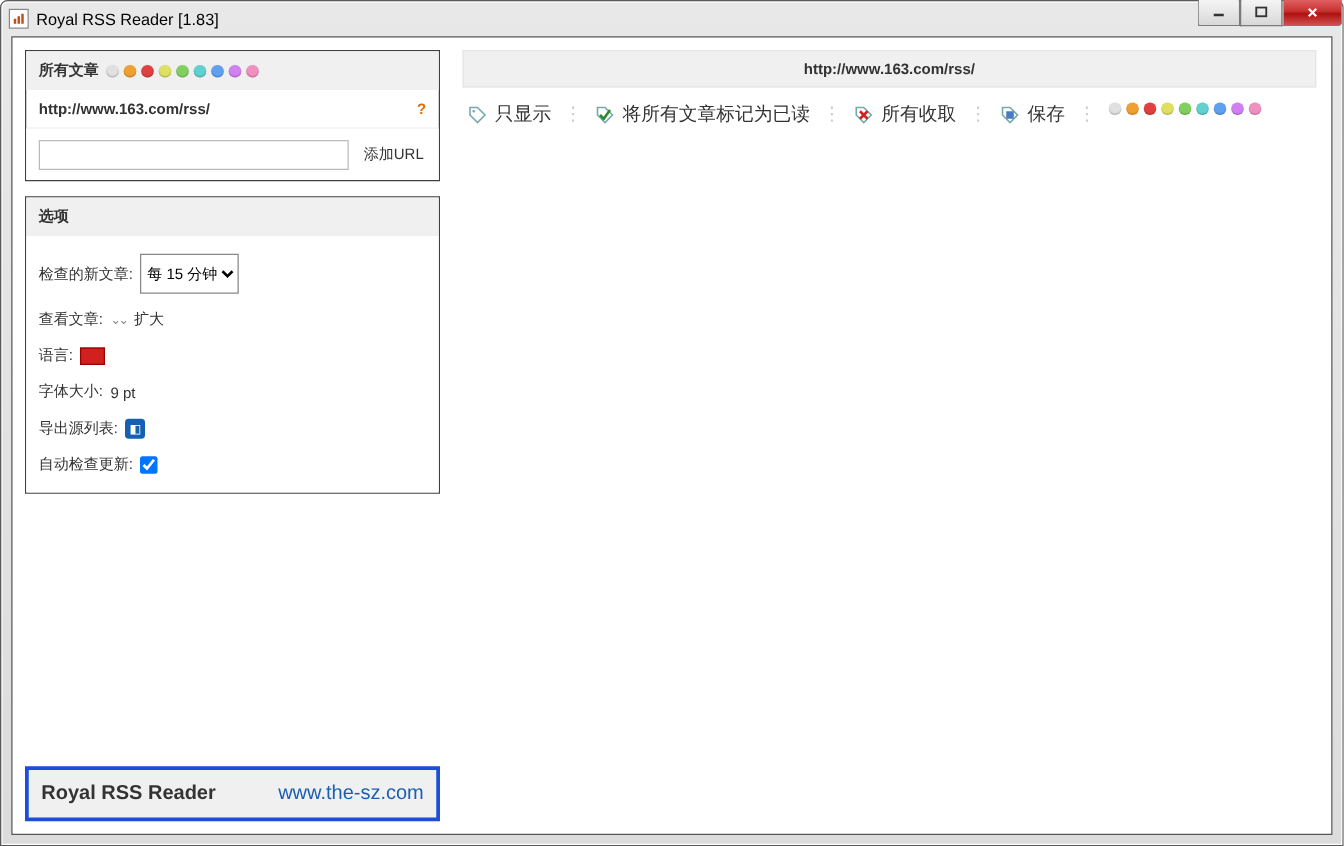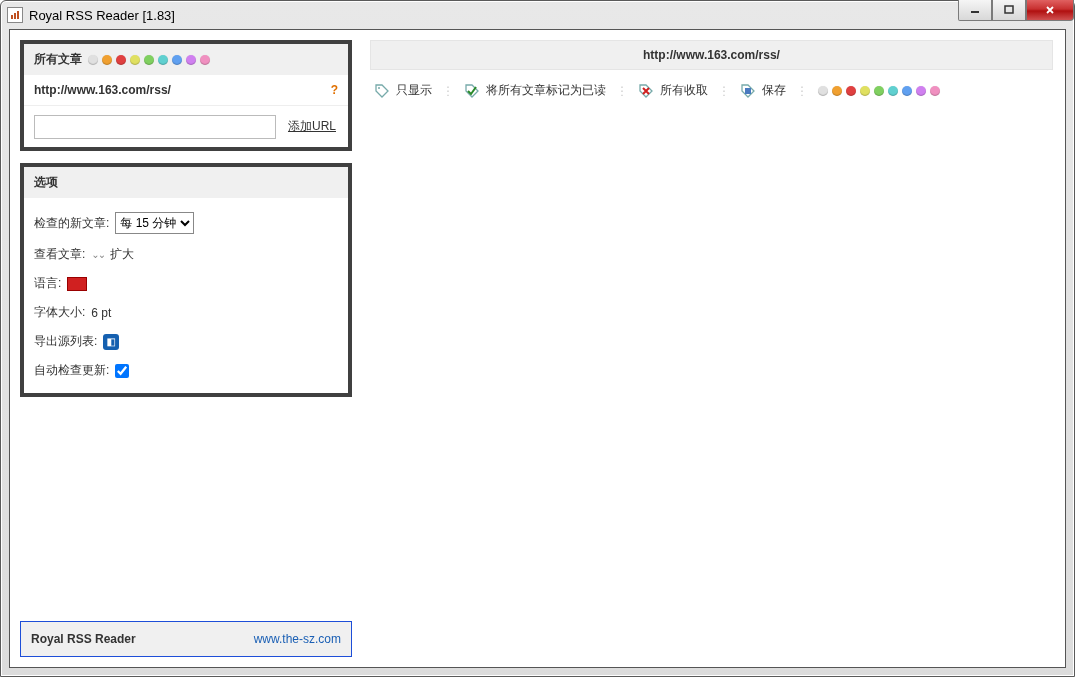--- a/index.html
+++ b/index.html
@@ -49,82 +49,82 @@
     background:#fff; border:1px solid #555;
     display:flex;
   }
   
   .sidebar {
     width: 352px; flex:none;
     padding: 10px 10px 10px 10px;
     display:flex; flex-direction:column; gap:12px;
     font-size:12px; color:#333;
   }
-  .panel { border:4px solid #404040; }
+  .panel { border:1px solid #404040; }
   .panel-h {
     background:#f0f0f0; padding:7px 10px;
     font-weight:bold; font-size:12px; color:#333;
     display:flex; align-items:center; gap:6px;
   }
   .panel-body { padding:8px 10px; background:#fff; }
   
   .dots { display:flex; gap:4px; }
   .dot { width:10px;height:10px;border-radius:50%; box-shadow: inset 0 -1px 1px rgba(0,0,0,.2), 0 0 1px rgba(0,0,0,.1);}
   
   .feed-row{
     display:flex; align-items:center; justify-content:space-between;
     padding:8px 10px; border-bottom:1px solid #eee;
     font-size:12px;
   }
   .feed-row .q{color:#e07000;font-weight:bold;}
   
-  .inline-input-row{display:flex;align-items:center;gap:10px;text-decoration:underline;}
+  .inline-input-row{display:flex;align-items:center;gap:10px;}
   .txt{
     flex:1; height:24px; border:1px solid #bbb; padding:2px 4px;
     font-size:12px; background:#fff;
   }
   .small-btn{
     font-size:12px; color:#333; background:transparent; border:none;
     cursor:pointer; padding:4px 2px;
   }
   
   .status-row{display:flex;align-items:center;justify-content:space-between;font-size:12px;}
   .refresh-icon{color:#2a8a2a;font-weight:bold;}
   
   .opt-row{display:flex;align-items:center;gap:6px;padding:6px 0;font-size:12px;flex-wrap:wrap;}
-  select.sel{font-size:12px;height:22px;border:1px solid #888;background:#fff;}
+  select.sel{font-size:12px;height:32px;border:1px solid #888;background:#fff;text-align:center;}
   .chevs{color:#888;font-size:10px;letter-spacing:-2px;}
   .flag{
     width:20px;height:14px;background:#d02020;border:1px solid #900;display:inline-block;
     position:relative;
   }
   .export-ic{
     width:16px;height:16px;background:#1560b0;border-radius:3px;display:inline-flex;
     align-items:center;justify-content:center;color:#fff;font-size:10px;
   }
   input[type=checkbox]{width:14px;height:14px;}
   
   .footer{
     margin-top:auto;
-    border:1px solid #1d4ed8;
+    border:3px solid #1d4ed8;
     background:#f0f0f0;
     padding:10px 10px;
     display:flex;justify-content:space-between;align-items:center;
-    font-size:12px;font-weight:bold;color:#333;
+    font-size:16px;font-weight:bold;color:#333;
   }
   .footer a{color:#1a5fb4;font-weight:normal;text-decoration:none;text-align:right;}
   
   .main{flex:1;padding:10px 12px 10px 8px;display:flex;flex-direction:column;gap:10px;}
   .main-h{
     background:#f0f0f0;border:1px solid #e5e5e5;
     padding:7px 10px;text-align:center;font-weight:bold;font-size:12px;color:#333;
   }
   .toolbar{
-    display:flex;align-items:center;gap:10px;padding:2px 0 6px 4px;
-    font-size:12px;color:#333;
+    display:flex;align-items:flex-start;gap:10px;padding:2px 0 6px 4px;
+    font-size:15px;color:#333;
   }
   .tb-item{display:flex;align-items:center;gap:6px;cursor:pointer;}
   .tb-sep{color:#ccc;}
   .tb-ico{width:16px;height:16px;display:inline-flex;align-items:center;justify-content:center;}
   .tb-ico svg{width:16px;height:16px;}
 </style>
 </head>
 <body>
 
 <div class="window-frame">
@@ -199,21 +199,21 @@
             <span>查看文章:</span>
             <span class="chevs">⌄⌄</span>
             <span>扩大</span>
           </div>
           <div class="opt-row">
             <span>语言:</span>
             <span class="flag"></span>
           </div>
           <div class="opt-row">
             <span>字体大小:</span>
-            <span>6 pt</span>
+            <span>9 pt</span>
           </div>
           <div class="opt-row">
             <span>导出源列表:</span>
             <span class="export-ic">◧</span>
           </div>
           <div class="opt-row">
             <span>自动检查更新:</span>
             <input type="checkbox" checked="" style="">
           </div>
         </div>

